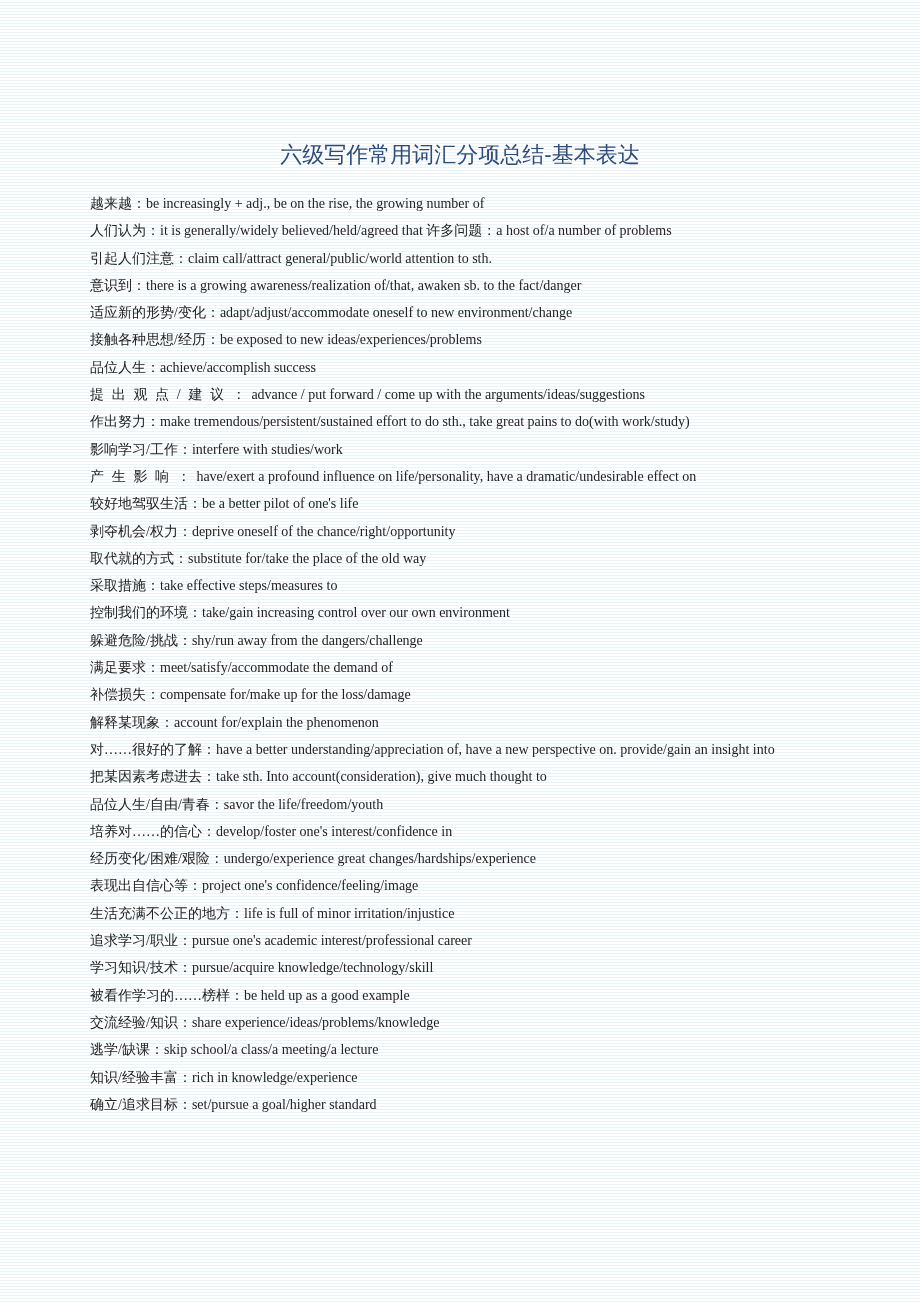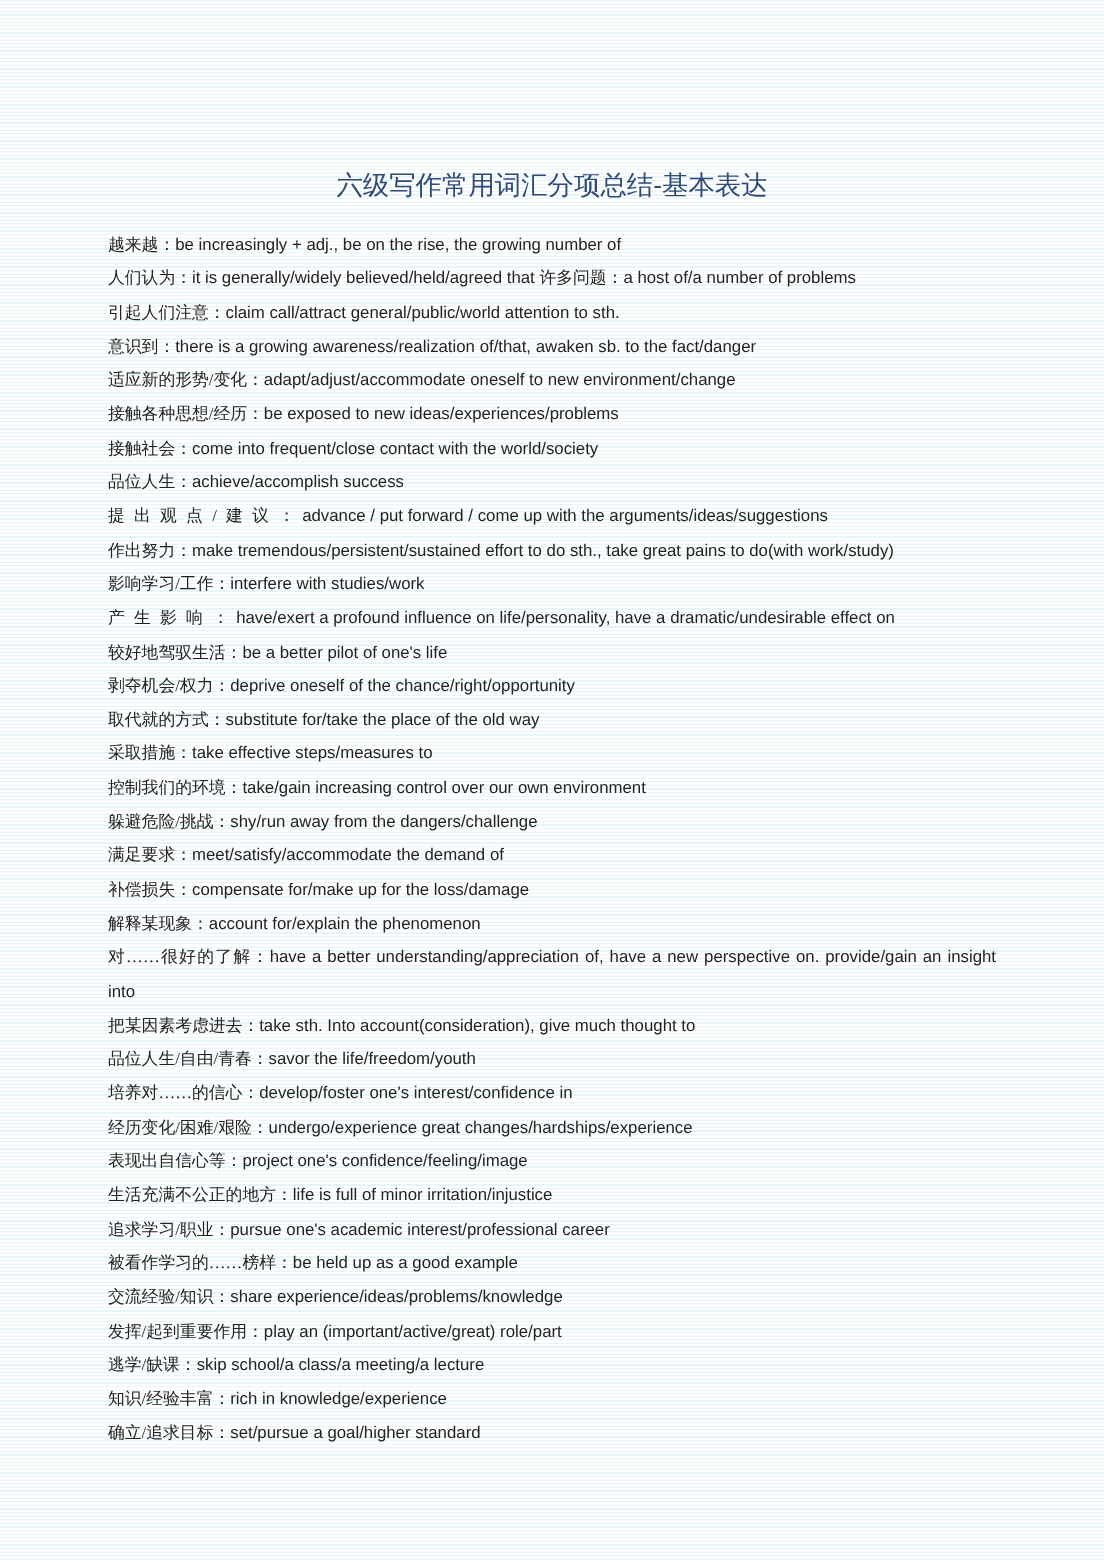--- a/index.html
+++ b/index.html
@@ -31,39 +31,38 @@
       font-size: 14px;
       line-height: 1.95;
       color: #222;
       text-align: justify;
       text-justify: inter-word;
     }
     .entry .cn {
       font-family: "SimSun", "宋体", serif;
     }
     .entry .en {
-      font-family: Liberation Sans, sans-serif;
+      font-family: Liberation Serif, serif;
     }
     .sparse {
       letter-spacing: 0.15em;
     }
   </style>
 </head>
 <body>
 
 <div class="page">
   <div class="title">六级写作常用词汇分项总结-基本表达</div>
   <div id="entries-container">
       <div class="entry"><span class="cn">越来越：</span><span class="en">be increasingly + adj.,   be on the rise,   the growing number of</span></div>
       <div class="entry"><span class="cn">人们认为：</span><span class="en">it is   generally/widely   believed/held/agreed   that 许多问题：a host of/a number of   problems</span></div>
       <div class="entry"><span class="cn">引起人们注意：</span><span class="en">claim call/attract general/public/world attention to sth.</span></div>
       <div class="entry"><span class="cn">意识到：</span><span class="en">there is a growing awareness/realization of/that,   awaken sb. to the fact/danger</span></div>
       <div class="entry"><span class="cn">适应新的形势/变化：</span><span class="en">adapt/adjust/accommodate oneself to new environment/change</span></div>
       <div class="entry"><span class="cn">接触各种思想/经历：</span><span class="en">be exposed to new ideas/experiences/problems</span></div>
-      <div class="entry"><span class="cn">接触社会：</span><span class="en">come into frequent/close contact with the world/society</span></div>
       <div class="entry"><span class="cn">品位人生：</span><span class="en">achieve/accomplish success</span></div>
       <div class="entry"><span class="cn sparse">提 出 观 点 / 建 议 ：</span><span class="en"> advance  /  put  forward  /  come  up  with    the arguments/ideas/suggestions</span></div>
       <div class="entry"><span class="cn">作出努力：</span><span class="en">make tremendous/persistent/sustained effort to do sth., take great pains to do(with work/study)</span></div>
       <div class="entry"><span class="cn">影响学习/工作：</span><span class="en">interfere with studies/work</span></div>
       <div class="entry"><span class="cn sparse">产 生 影 响 ：</span><span class="en"> have/exert  a  profound  influence  on  life/personality,  have  a dramatic/undesirable effect on</span></div>
       <div class="entry"><span class="cn">较好地驾驭生活：</span><span class="en">be a better pilot of one's life</span></div>
       <div class="entry"><span class="cn">剥夺机会/权力：</span><span class="en">deprive oneself of the chance/right/opportunity</span></div>
       <div class="entry"><span class="cn">取代就的方式：</span><span class="en">substitute for/take the place of the old way</span></div>
       <div class="entry"><span class="cn">采取措施：</span><span class="en">take effective steps/measures to</span></div>
       <div class="entry"><span class="cn">控制我们的环境：</span><span class="en">take/gain increasing control over our own environment</span></div>
@@ -72,20 +71,20 @@
       <div class="entry"><span class="cn">补偿损失：</span><span class="en">compensate for/make up for the loss/damage</span></div>
       <div class="entry"><span class="cn">解释某现象：</span><span class="en">account for/explain the phenomenon</span></div>
       <div class="entry"><span class="cn">对……很好的了解：</span><span class="en">have a better understanding/appreciation of, have a new perspective on. provide/gain an insight into</span></div>
       <div class="entry"><span class="cn">把某因素考虑进去：</span><span class="en">take sth. Into account(consideration), give much thought to</span></div>
       <div class="entry"><span class="cn">品位人生/自由/青春：</span><span class="en">savor the life/freedom/youth</span></div>
       <div class="entry"><span class="cn">培养对……的信心：</span><span class="en">develop/foster one's interest/confidence in</span></div>
       <div class="entry"><span class="cn">经历变化/困难/艰险：</span><span class="en">undergo/experience great changes/hardships/experience</span></div>
       <div class="entry"><span class="cn">表现出自信心等：</span><span class="en">project one's confidence/feeling/image</span></div>
       <div class="entry"><span class="cn">生活充满不公正的地方：</span><span class="en">life is full of minor irritation/injustice</span></div>
       <div class="entry"><span class="cn">追求学习/职业：</span><span class="en">pursue one's academic interest/professional career</span></div>
+      <div class="entry"><span class="cn">学习知识/技术：</span><span class="en">pursue/acquire knowledge/technology/skill</span></div>
       <div class="entry"><span class="cn">被看作学习的……榜样：</span><span class="en">be held up as a good example</span></div>
       <div class="entry"><span class="cn">交流经验/知识：</span><span class="en">share experience/ideas/problems/knowledge</span></div>
-      <div class="entry"><span class="cn">发挥/起到重要作用：</span><span class="en">play an (important/active/great) role/part</span></div>
       <div class="entry"><span class="cn">逃学/缺课：</span><span class="en">skip school/a class/a meeting/a lecture</span></div>
       <div class="entry"><span class="cn">知识/经验丰富：</span><span class="en">rich in knowledge/experience</span></div>
       <div class="entry"><span class="cn">确立/追求目标：</span><span class="en">set/pursue a goal/higher standard</span></div>
     </div>
 </div>
 
 </body></html>

